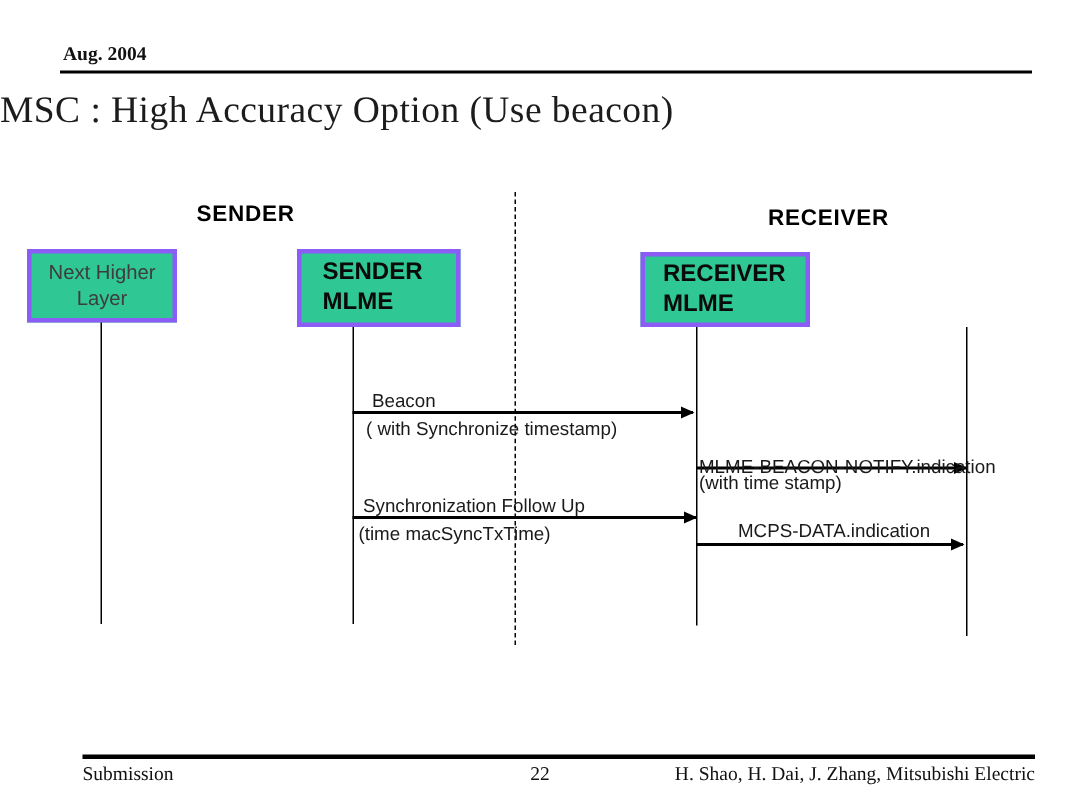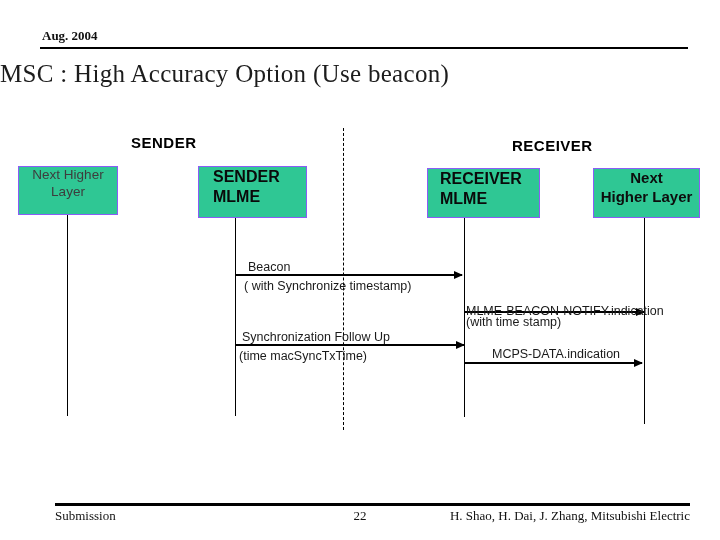--- a/index.html
+++ b/index.html
@@ -13,22 +13,22 @@
   .hdr-doc{position:absolute;right:33px;top:33px;font-family:"Liberation Serif",serif;
     font-weight:bold;font-size:13px;color:#111;}
   .hdr-rule{position:absolute;left:40px;top:47px;width:648px;height:2px;background:#000;}
   .title{position:absolute;left:0;top:60px;width:720px;text-align:left;
     font-family:"Liberation Serif",serif;font-size:25px;color:#1c1c1c;letter-spacing:.3px;}
   
   .grp{position:absolute;font-size:15px;font-weight:bold;color:#000;letter-spacing:.5px;}
   .grp.sender{left:131px;top:134px;}
   .grp.receiver{left:512px;top:137px;}
   
-  .ebox{position:absolute;background:var(--box-green,#2FC794);border:1px solid #8b5cf6;
-    box-sizing:border-box;display:flex;align-items:flex-start;}
+  .ebox{position:absolute;background:var(--box-green,#2FC794);border:3px solid #8b5cf6;
+    box-sizing:border-box;display:flex;align-items:center;}
   .ebox .box-label{white-space:pre-line;width:100%;line-height:1.25;}
   .ebox.b1{left:18px;top:166px;width:100px;height:49px;}
   .ebox.b1 .box-label{text-align:center;font-size:13.5px;color:#3d3d3d;}
   .ebox.b2{left:198px;top:166px;width:109px;height:52px;}
   .ebox.b2 .box-label{text-align:left;padding-left:14px;font-size:16px;font-weight:bold;color:#0a0a0a;}
   .ebox.b3{left:427px;top:168px;width:113px;height:50px;}
   .ebox.b3 .box-label{text-align:left;padding-left:12px;font-size:16px;font-weight:bold;color:#0a0a0a;}
   .ebox.b4{left:593px;top:168px;width:107px;height:50px;}
   .ebox.b4 .box-label{text-align:center;font-size:15px;font-weight:600;color:#0d0d0d;}
   
@@ -81,24 +81,20 @@
 Layer</div>
   </div>
   <div class="ebox b2">
     <div class="box-label">SENDER
 MLME</div>
   </div>
   <div class="ebox b3">
     <div class="box-label">RECEIVER
 MLME</div>
   </div>
-  <div class="ebox b4">
-    <div class="box-label">Next
-Higher Layer</div>
-  </div>
 
   <div class="lifeline ll1"></div>
   <div class="lifeline ll2"></div>
   <div class="timeline-dashed"></div>
   <div class="lifeline ll3"></div>
   <div class="lifeline ll4"></div>
 
   <div class="arrow a1">
       <span class="head"></span>
     </div>

